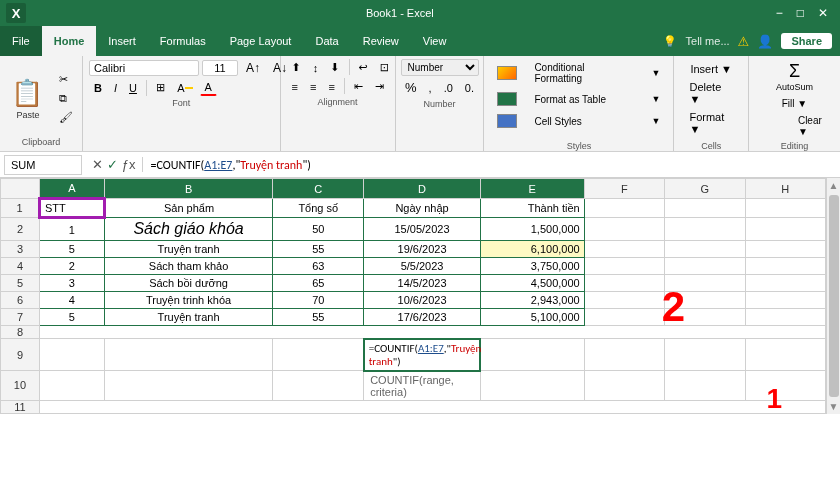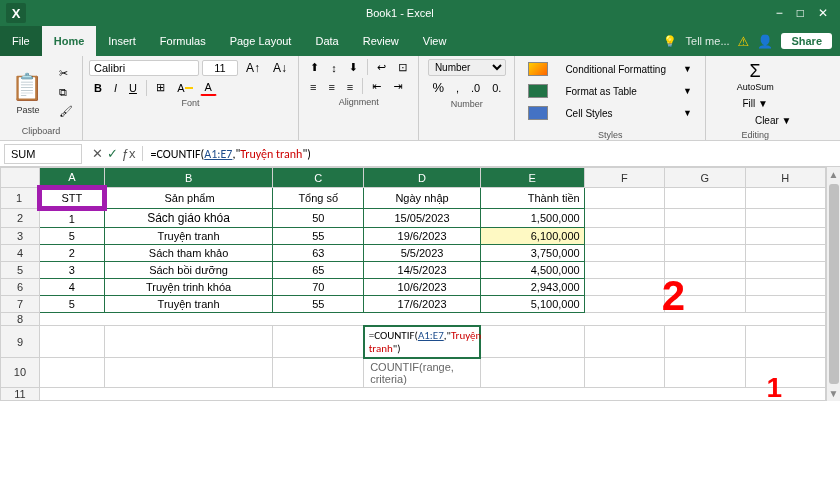--- a/index.html
+++ b/index.html
@@ -151,20 +151,28 @@
       </div>
       <div class="style-btn">
         <div style="width:20px;height:14px;border:1px solid #888;background:#4472c4;font-size:7px;"></div>
         <span>Cell Styles</span>
         <span style="margin-left:auto;font-size:9px;">▼</span>
       </div>
     </div>
     <div style="font-size:9px;color:#555;text-align:center;padding-top:2px;">Styles</div>
   </div>
 
+  <div style="display:flex;flex-direction:column;padding:3px 10px 0;border-right:1px solid #ccc;min-width:70px;align-items:center;">
+    <div style="display:flex;flex-direction:column;gap:2px;flex:1;align-items:center;justify-content:center;">
+      <div class="small-icon-btn" style="font-size:11px;">Insert ▼</div>
+      <div class="small-icon-btn" style="font-size:11px;">Delete ▼</div>
+      <div class="small-icon-btn" style="font-size:11px;">Format ▼</div>
+    </div>
+    <div style="font-size:9px;color:#555;text-align:center;padding-top:2px;">Cells</div>
+  </div>
 
   <div style="display:flex;flex-direction:column;padding:3px 8px 0;min-width:80px;align-items:center;">
     <div style="display:flex;flex-direction:column;gap:2px;flex:1;align-items:center;justify-content:center;">
       <div style="display:flex;flex-direction:column;align-items:center;cursor:pointer;padding:2px 6px;">
         <span style="font-size:18px;">Σ</span>
         <span style="font-size:9px;">AutoSum</span>
       </div>
       <div class="small-icon-btn" style="font-size:10px;">Fill ▼</div>
       <div class="small-icon-btn" style="font-size:10px;margin-left:36px;">Clear ▼</div>
     </div>
@@ -209,34 +217,34 @@
           <th class="col-header" style="border:1px solid #d0d0d0;background:#217346;color:#fff;">E</th>
           <th class="col-header" style="border:1px solid #d0d0d0;background:#f3f3f3;">F</th>
           <th class="col-header" style="border:1px solid #d0d0d0;background:#f3f3f3;">G</th>
           <th class="col-header" style="border:1px solid #d0d0d0;background:#f3f3f3;">H</th>
         </tr>
       </thead>
       <tbody>
 
         <tr>
           <td style="background:#f3f3f3;border:1px solid #d0d0d0;text-align:center;font-size:11px;color:#333;width:30px;">1</td>
-          <td style="border:5px solid #a21caf;text-align:center;font-size:11px;font-weight:normal;padding:2px 4px;background:#fff;">STT</td>
+          <td style="border:3px solid #a21caf;text-align:left;font-size:11px;font-weight:normal;padding:2px 4px;background:#fff;">STT</td>
           <td style="border:1px solid #217346;text-align:center;font-size:11px;padding:2px 4px;background:#fff;">Sản phẩm</td>
           <td style="border:1px solid #217346;text-align:center;font-size:11px;padding:2px 4px;background:#fff;">Tổng số</td>
           <td style="border:1px solid #217346;text-align:center;font-size:11px;padding:2px 4px;background:#fff;">Ngày nhập</td>
           <td style="border:1px solid #217346;text-align:right;font-size:11px;padding:2px 4px;background:#fff;">Thành tiền</td>
           <td style="border:1px solid #d0d0d0;padding:2px 4px;background:#fff;"></td>
           <td style="border:1px solid #d0d0d0;padding:2px 4px;background:#fff;"></td>
           <td style="border:1px solid #d0d0d0;padding:2px 4px;background:#fff;"></td>
         </tr>
 
         <tr>
           <td style="background:#f3f3f3;border:1px solid #d0d0d0;text-align:center;font-size:11px;color:#333;">2</td>
           <td style="border:1px solid #217346;text-align:center;font-size:11px;padding:2px 4px;background:#fff;">1</td>
-          <td style="border:1px solid #217346;text-align:center;font-size:12px;padding:2px 4px;background:#fff;">Sách giáo khóa</td>
+          <td style="border:1px solid #217346;text-align:center;font-size:16px;padding:2px 4px;background:#fff;font-style:italic;">Sách giáo khóa</td>
           <td style="border:1px solid #217346;text-align:center;font-size:11px;padding:2px 4px;background:#fff;">50</td>
           <td style="border:1px solid #217346;text-align:center;font-size:11px;padding:2px 4px;background:#fff;">15/05/2023</td>
           <td style="border:1px solid #217346;text-align:right;font-size:11px;padding:2px 4px;background:#fff;">1,500,000</td>
           <td style="border:1px solid #d0d0d0;padding:2px 4px;background:#fff;"></td>
           <td style="border:1px solid #d0d0d0;padding:2px 4px;background:#fff;"></td>
           <td style="border:1px solid #d0d0d0;padding:2px 4px;background:#fff;"></td>
         </tr>
 
         <tr>
           <td style="background:#f3f3f3;border:1px solid #d0d0d0;text-align:center;font-size:11px;color:#333;">3</td>

